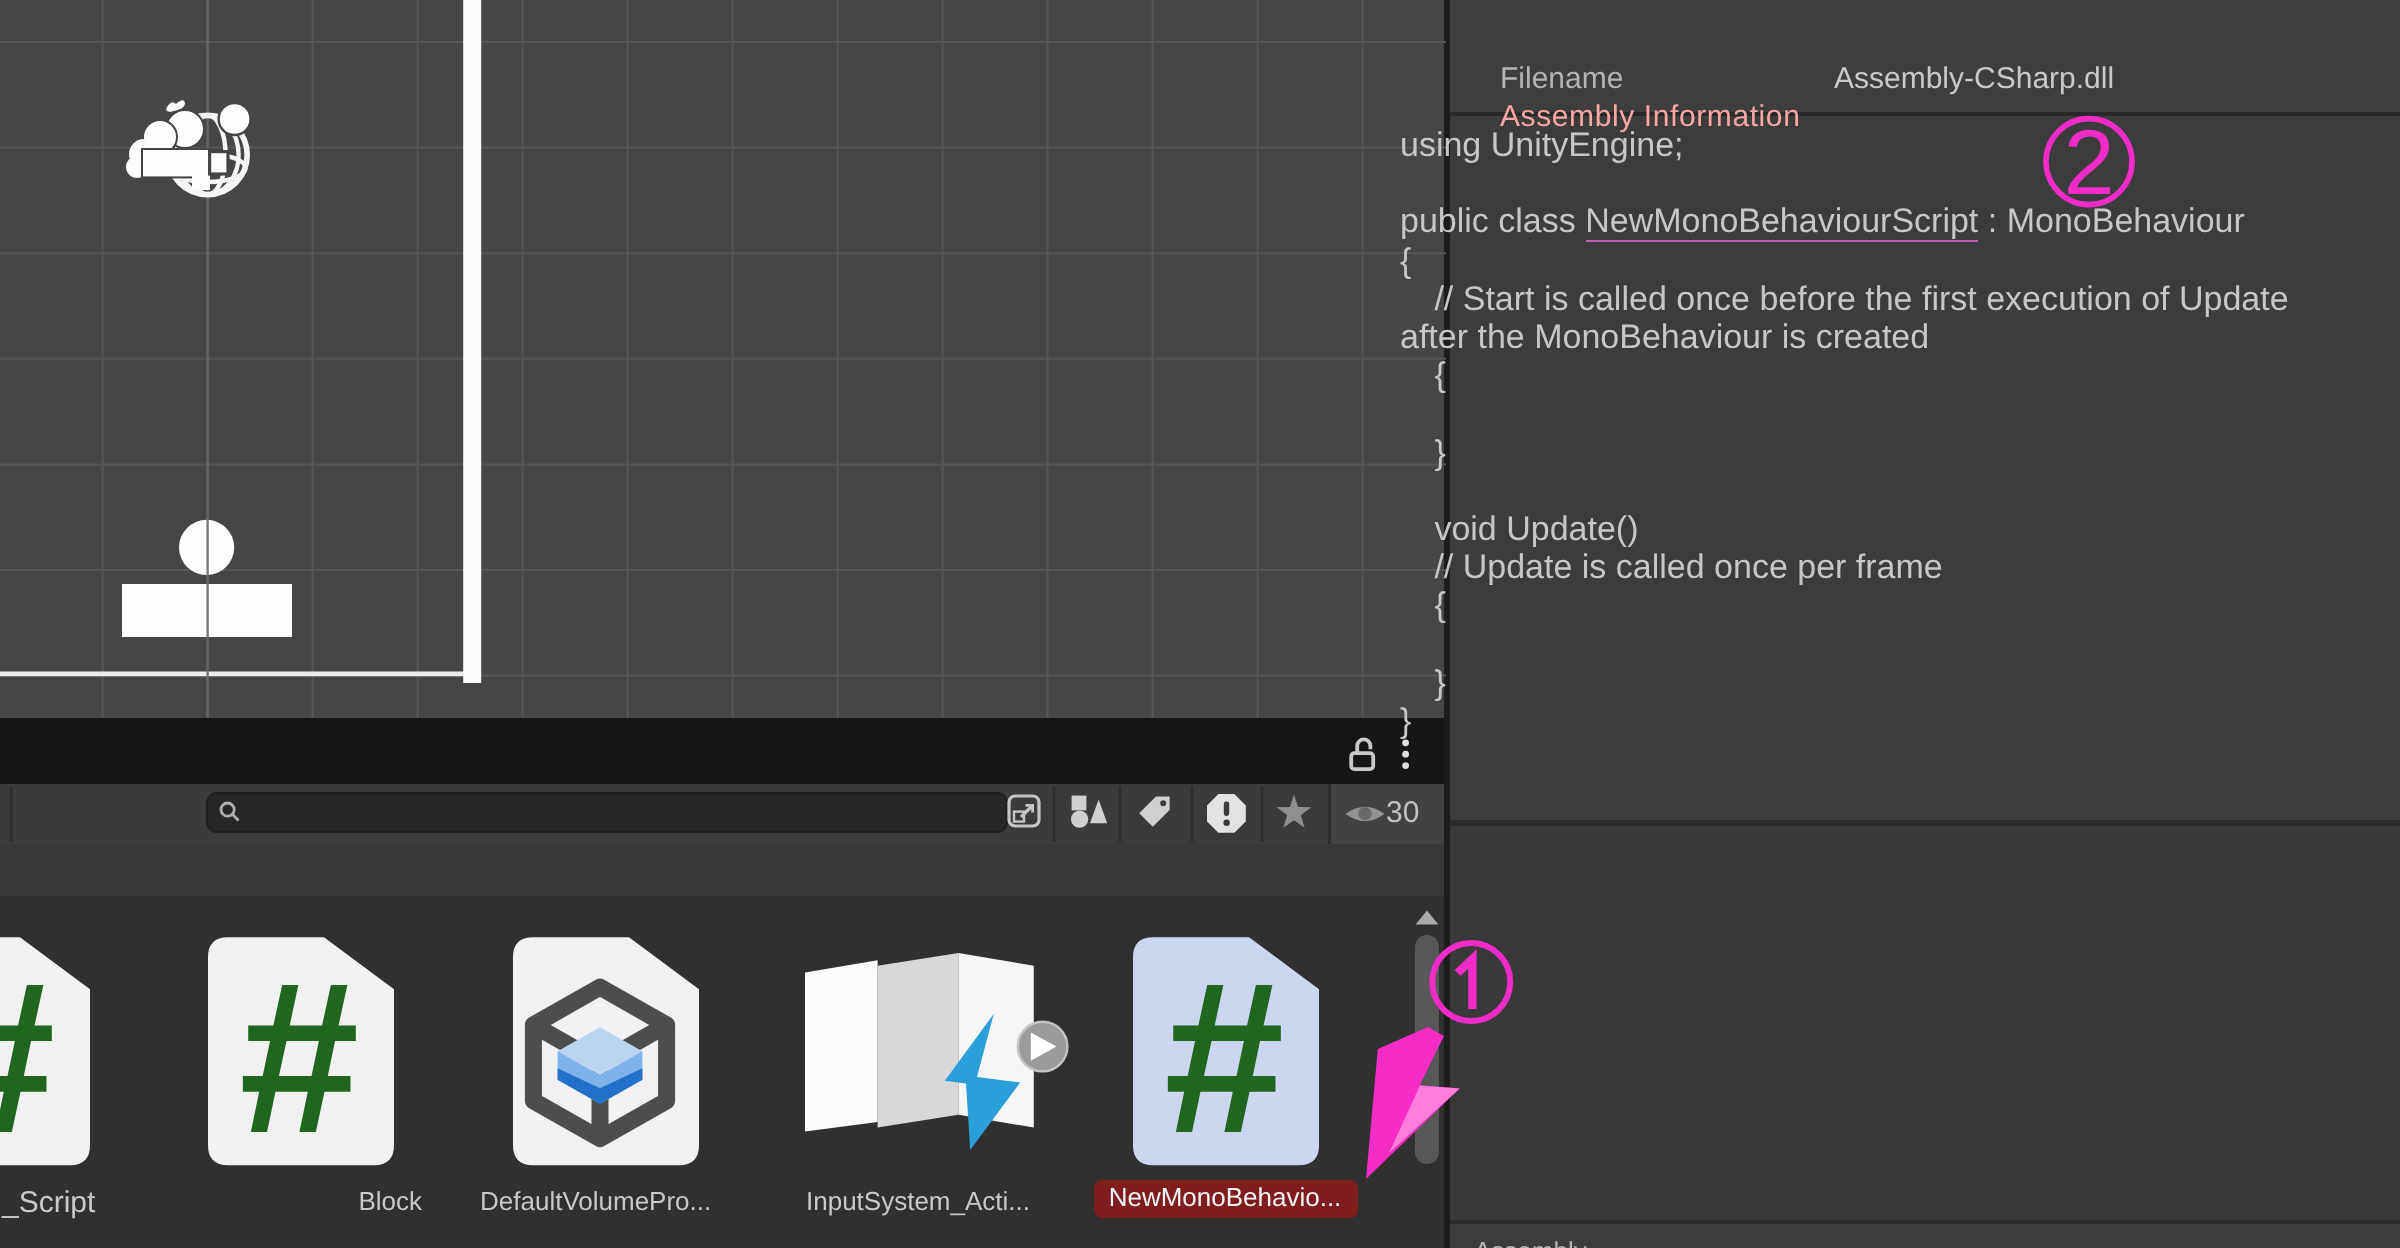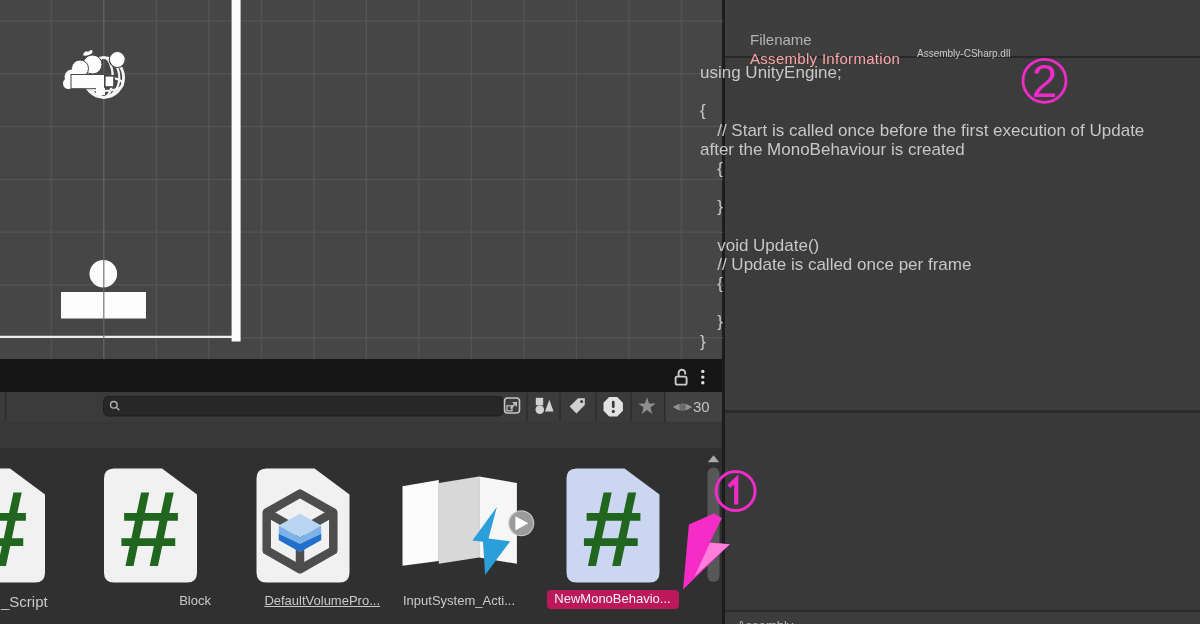--- a/index.html
+++ b/index.html
@@ -159,47 +159,48 @@
       <use href="#page-icon" fill="#ccd6f0"></use>
       <text x="44" y="97.5" font-size="108" font-weight="bold" font-style="italic" text-anchor="middle" fill="#20661f">#</text>
     </g>
 
     <path d="M707.8,462.3 L713.5,455.3 L719.2,462.3 Z" fill="#aaaaaa"></path>
     <rect x="707.5" y="467.5" width="12" height="114.5" rx="6" fill="#575757"></rect>
   </svg>
 
   <div class="abs" style="left:750px;top:5.5px;z-index:10;font-size:15px;letter-spacing:0.3px;font-weight:normal;color:#fca5a5;margin-top:44px;">Assembly Information</div>
   <div class="abs" style="left:750px;top:31px;z-index:10;font-size:15px;color:#b3b3b3;">Filename</div>
-  <div class="abs" style="left:917px;top:48px;z-index:10;font-size:10px;color:#c9c9c9;">Assembly-CSharp.dll</div>
+  <div class="abs" style="left:917px;top:31px;z-index:10;font-size:15px;color:#c9c9c9;">Assembly-CSharp.dll</div>
 
   <div class="abs" id="code" style="left:700px;top:63px;width:471px;z-index:10;font-size:17px;line-height:19.2px;color:#c7c7c7;">
       <div class="cl">using UnityEngine;</div>
       <div class="cl">&nbsp;</div>
+      <div class="cl">public class <span id="clsname" style="border-bottom:1.8px solid #c05fb0;">NewMonoBehaviourScript</span> : MonoBehaviour</div>
       <div class="cl">{</div>
       <div class="cl"><span class="ind"></span>// Start is called once before the first execution of Update</div>
       <div class="cl">after the MonoBehaviour is created</div>
       <div class="cl"><span class="ind"></span>{</div>
       <div class="cl">&nbsp;</div>
       <div class="cl"><span class="ind"></span>}</div>
       <div class="cl">&nbsp;</div>
       <div class="cl"><span class="ind"></span>void Update()</div>
       <div class="cl"><span class="ind"></span>// Update is called once per frame</div>
       <div class="cl"><span class="ind"></span>{</div>
       <div class="cl">&nbsp;</div>
       <div class="cl"><span class="ind"></span>}</div>
       <div class="cl">}</div>
     </div>
 
   <div class="abs" style="left:693px;top:398px;z-index:10;font-size:15px;color:#c2c2c2;">30</div>
 
   <div class="abs lbl" style="left:1px;top:592.5px;z-index:10;font-size:15px;color:#c9c9c9;">_Script</div>
   <div class="abs lbl" style="left:90px;top:592.5px;width:121px;text-align:right;z-index:10;font-size:13px;color:#c9c9c9;">Block</div>
-  <div class="abs lbl" style="left:228px;top:592.5px;width:152px;text-align:right;z-index:10;font-size:13px;color:#c9c9c9;text-decoration:underline;">DefaultVolumePro...</div>
+  <div class="abs lbl" style="left:240px;top:592.5px;width:152px;text-align:left;z-index:10;font-size:13px;color:#c9c9c9;">DefaultVolumePro...</div>
   <div class="abs lbl" style="left:383px;top:592.5px;width:152px;text-align:center;z-index:10;font-size:13px;color:#c9c9c9;">InputSystem_Acti...</div>
-  <div class="abs" style="left:546.5px;top:590px;width:132px;height:18.5px;z-index:10;background:#be185d;border-radius:4px;text-align:center;line-height:18.5px;font-size:13px;color:#eef3fa;">NewMonoBehavio...</div>
+  <div class="abs" style="left:546.5px;top:590px;width:132px;height:18.5px;z-index:10;background:#7f1d1d;border-radius:4px;text-align:center;line-height:18.5px;font-size:13px;color:#eef3fa;">NewMonoBehavio...</div>
 
   <div class="abs" style="left:737px;top:618px;width:84px;height:6px;overflow:hidden;z-index:10;font-size:13px;color:#b5b5b5;">Assembly Definition</div>
 
   <svg class="abs" id="anno" style="left:0;top:0;z-index:50;" width="1200" height="624" viewBox="0 0 1200 624">
     <g font-family="'Liberation Sans',sans-serif">
       <circle cx="1044.5" cy="80.8" r="21.5" fill="none" stroke="#f02cc8" stroke-width="2.8"></circle>
       <text x="1044.5" y="97" font-size="46" text-anchor="middle" fill="#f02cc8">2</text>
       <circle cx="735.6" cy="491" r="19.5" fill="none" stroke="#f02cc8" stroke-width="3"></circle>
       <path d="M728.8,486.5 L736.2,479.5 V504.5" fill="none" stroke="#f02cc8" stroke-width="4.2"></path>
       <polygon points="683,589.5 688.9,524.5 714,513.5 722,518 709.9,542.6 729.8,544.2" fill="#f52cc5"></polygon>

